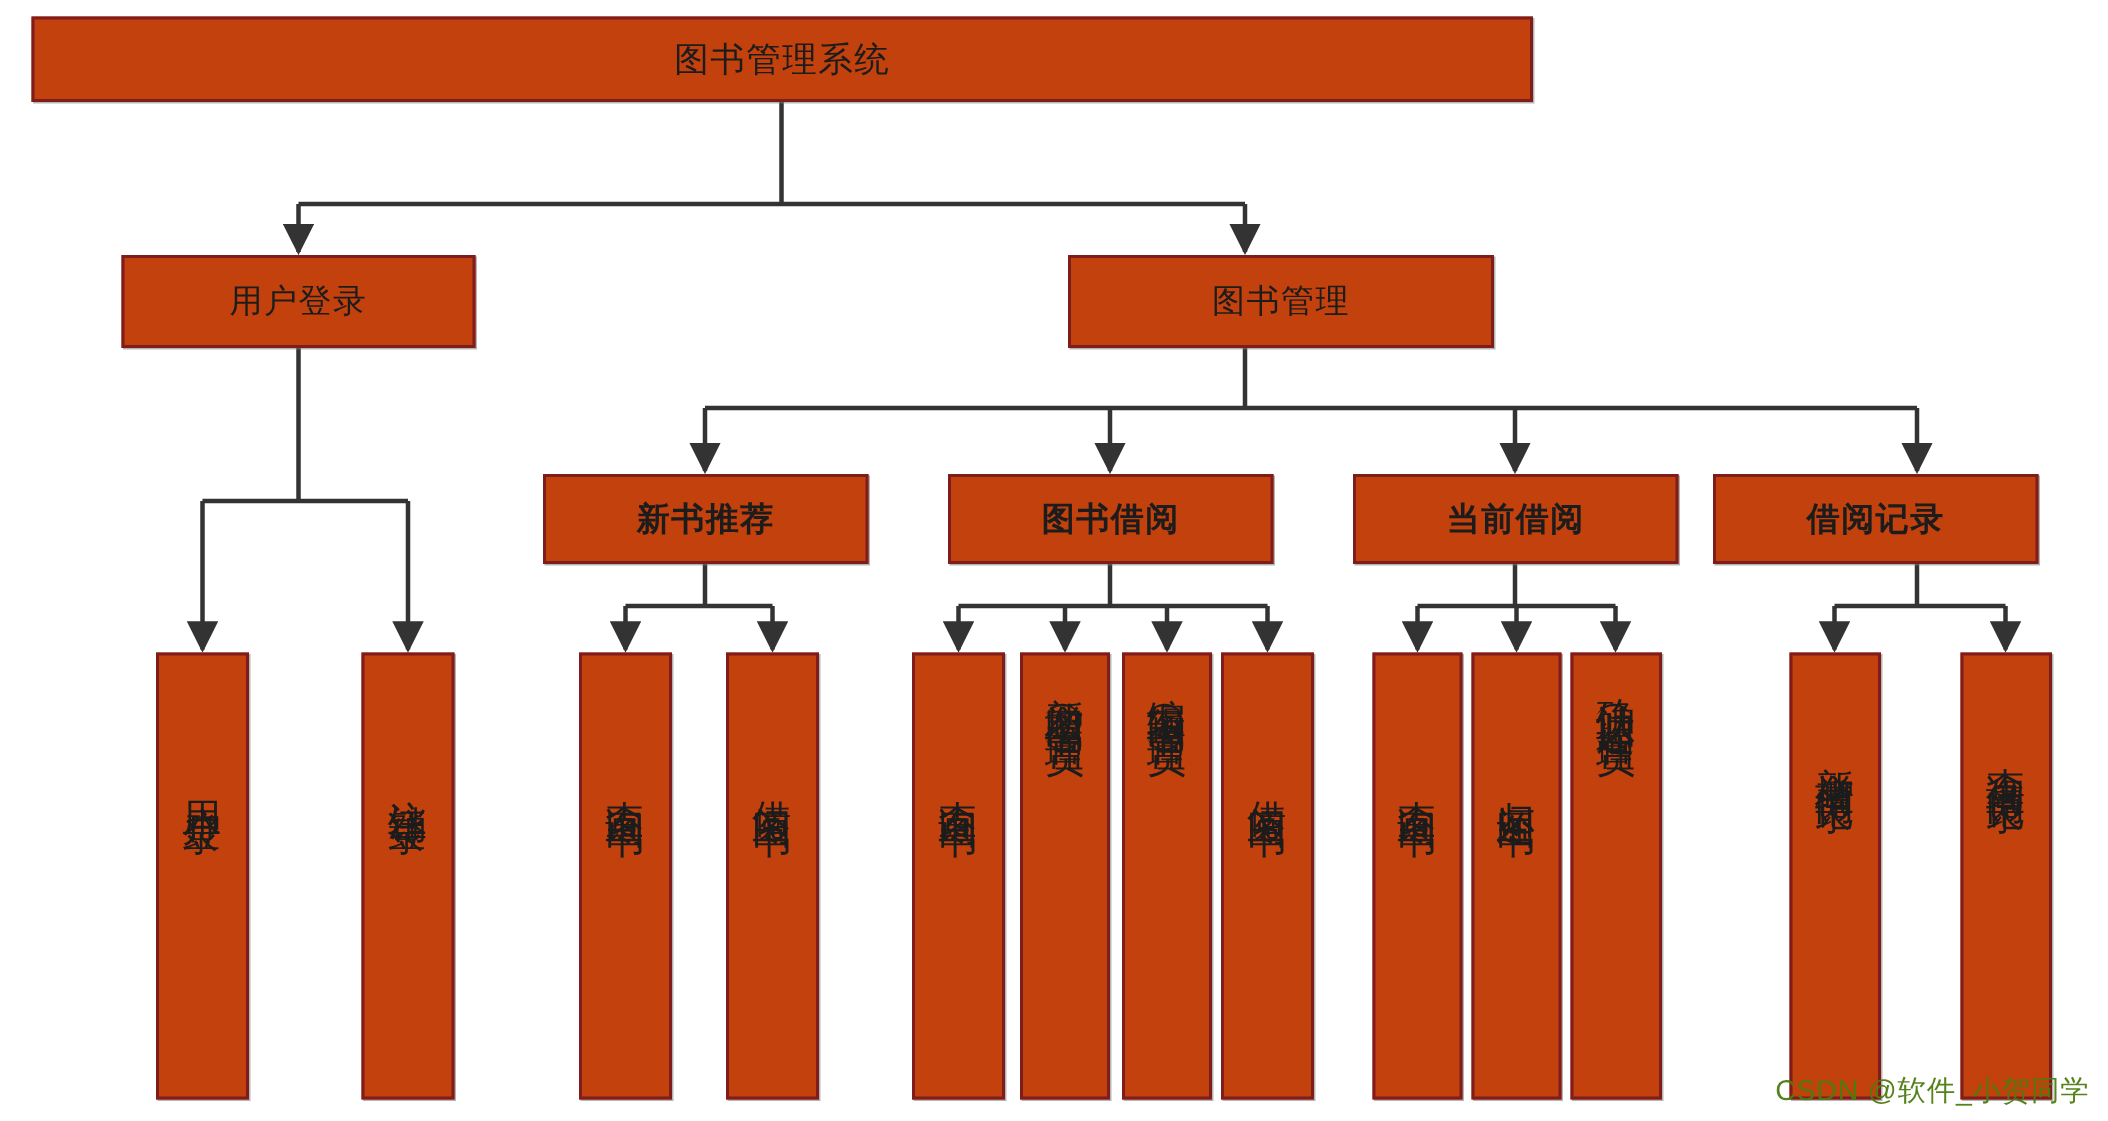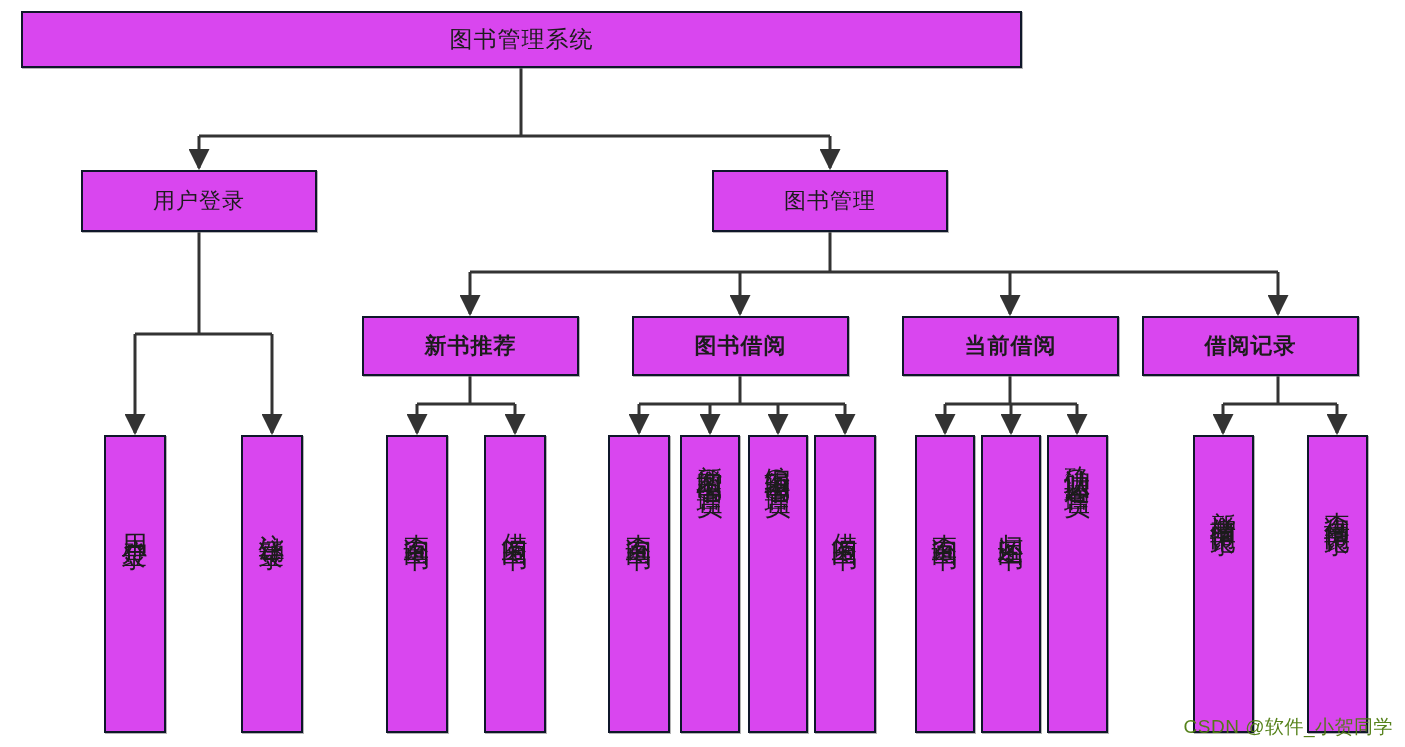--- a/index.html
+++ b/index.html
@@ -18,22 +18,22 @@
   }
   #wires{
     position:absolute;
     left:0; top:0;
     width:1405px;
     height:747px;
     pointer-events:none;
   }
   .node{
     position:absolute;
-    background:#d946ef;
-    border:2px solid #0f172a;
+    background:#c2410c;
+    border:2px solid #7f1d1d;
     box-sizing:border-box;
     display:flex;
     align-items:center;
     justify-content:center;
     box-shadow:1px 1px 0 rgba(120,120,120,.55);
   }
   .node .label{
     font-size:22px;
     line-height:1.25;
     letter-spacing:1px;
@@ -42,21 +42,21 @@
   }
   
   .node.root{
     left:21px; top:11px;
     width:1001px; height:57px;
   }
   .node.root .label{font-size:23px;}
   
   .node.t2{ top:170px; height:62px; }
   .node.t2.n-userlogin{ left:81px; width:236px; }
-  .node.t2.n-bookmgmt{ left:712px; width:236px; }
+  .node.t2.n-bookmgmt{ left:712px; width:284px; }
   
   .node.t3{ top:316px; height:60px;font-weight:bold; }
   .node.t3.n-newbook{ left:362px; width:217px; }
   .node.t3.n-borrow{  left:632px; width:217px; }
   .node.t3.n-current{ left:902px; width:217px; }
   .node.t3.n-record{  left:1142px; width:217px; }
   
   .node.leaf{
     top:435px; height:298px;
     align-items:flex-start;

